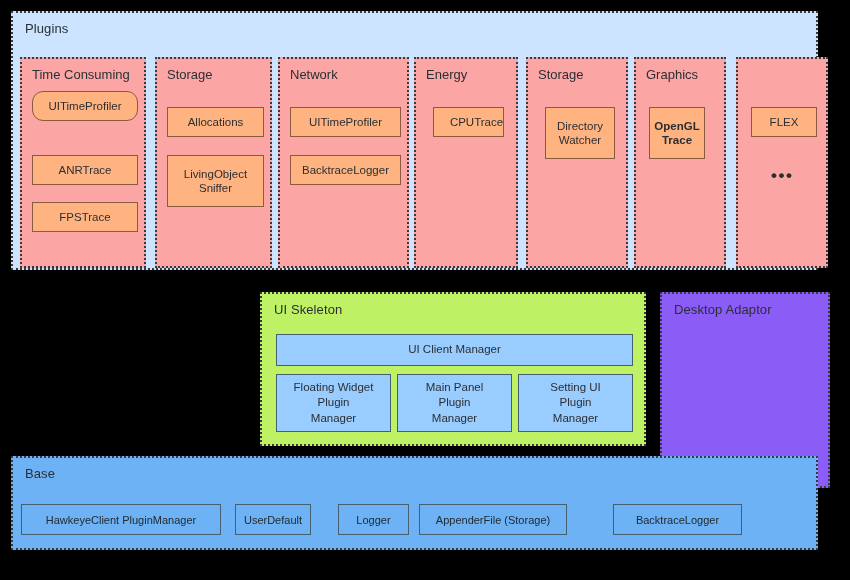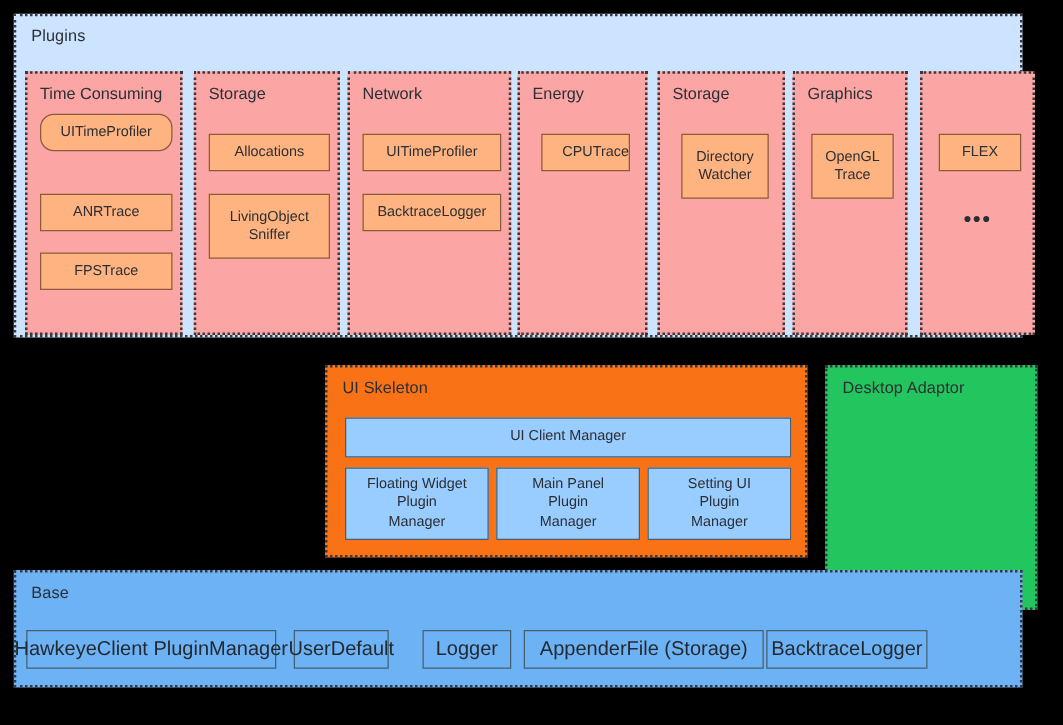--- a/index.html
+++ b/index.html
@@ -77,60 +77,60 @@
     font-weight: bold;
     color: #2b2f33;
     letter-spacing: 1.5px;
     line-height: 1;
   }
 
   
   #ui-skeleton-section {
     left: 260px; top: 292px;
     width: 386px; height: 154px;
-    background: #f97316;
+    background: #bef264;
     border: 2px dotted #36393d;
   }
   .sk-box {
     position: absolute;
     background: #99ccff;
     border: 1px solid #46606f;
     color: #2b2f33;
     font-size: 11.5px;
     display: flex;
     align-items: center;
     justify-content: center;
     text-align: center;
     line-height: 1.35;
     box-sizing: border-box;
   }
 
   
   #desktop-adaptor-section {
     left: 660px; top: 292px;
     width: 170px; height: 196px;
-    background: #22c55e;
+    background: #8b5cf6;
     border: 2px dotted #36393d;
   }
 
   
   #base-section {
     left: 11px; top: 456px;
     width: 807px; height: 94px;
     background: #6cb2f5;
     border: 2px dotted #36393d;
   }
   .base-box {
     position: absolute;
     top: 46px;
     height: 31px;
     background: #6cb2f5;
     border: 1px solid #46606f;
     color: #232a30;
-    font-size: 16px;
+    font-size: 11px;
     display: flex;
     align-items: center;
     justify-content: center;
     text-align: center;
     box-sizing: border-box;
     white-space: nowrap;
   }
 </style>
 </head>
 <body>
@@ -167,21 +167,21 @@
   </div>
 
   <div class="abs plugin-col" style="left:526px; width:102px;">
     <div class="col-title">Storage</div>
     <div class="plugin-box" style="left:17px; top:48px; width:70px; height:52px; white-space:pre-line;">Directory
 Watcher</div>
   </div>
 
   <div class="abs plugin-col" style="left:634px; width:92px;">
     <div class="col-title">Graphics</div>
-    <div class="plugin-box" style="left:13px; top:48px; width:66px; height:52px; white-space:pre-line;">OpenGL
+    <div class="plugin-box" style="left:13px; top:48px; width:56px; height:52px; white-space:pre-line;font-weight:bold;">OpenGL
 Trace</div>
   </div>
 
   <div class="abs plugin-col" style="left:736px; width:92px;">
     <div class="col-title"></div>
     <div class="plugin-box" style="left:13px; top:48px; width:66px; height:30px;">FLEX</div>
     <div class="ellipsis-mark" style="left:33px; top:108px;">•••</div>
   </div>
 
   <div class="abs" id="ui-skeleton-section">
@@ -200,17 +200,17 @@
 
   <div class="abs" id="desktop-adaptor-section">
     <div class="section-title">Desktop Adaptor</div>
   </div>
 
   <div class="abs" id="base-section">
     <div class="section-title">Base</div>
     <div class="base-box" style="left:8px;   width:200px;">HawkeyeClient PluginManager</div>
     <div class="base-box" style="left:222px; width:76px;">UserDefault</div>
     <div class="base-box" style="left:325px; width:71px;">Logger</div>
-    <div class="base-box" style="left:406px; width:192px;">AppenderFile (Storage)</div>
+    <div class="base-box" style="left:406px; width:148px;">AppenderFile (Storage)</div>
     <div class="base-box" style="left:600px; width:129px;">BacktraceLogger</div>
   </div>
 
 </div>
 
 </body></html>

